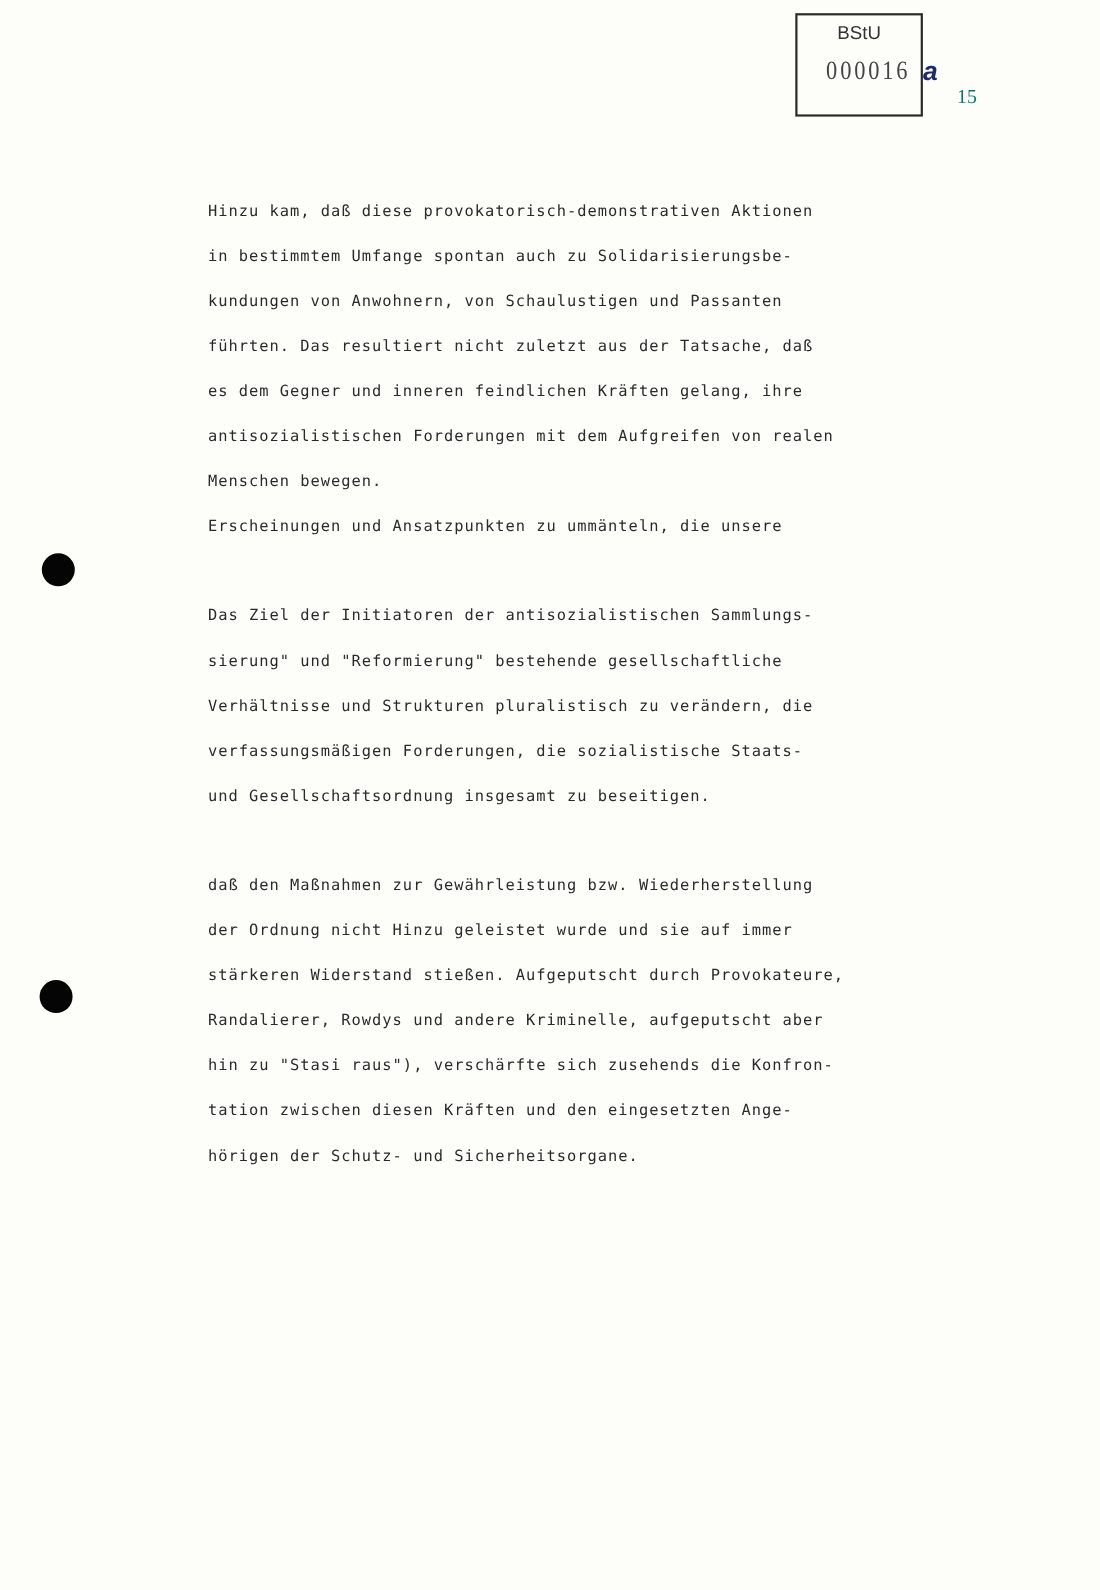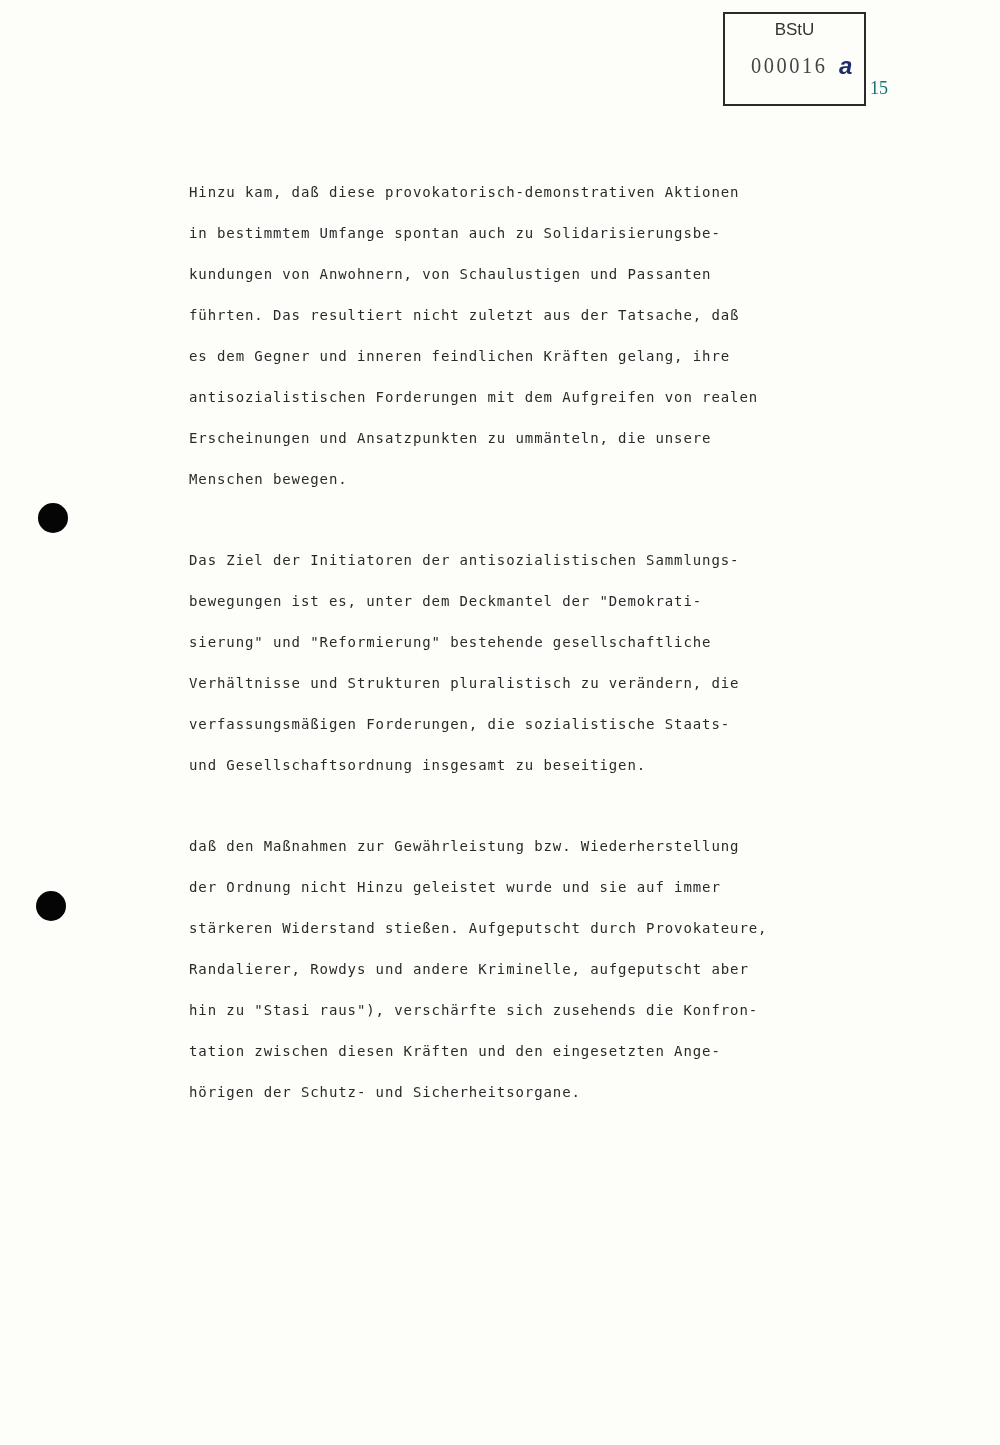--- a/index.html
+++ b/index.html
@@ -7,21 +7,21 @@
     width: 1000px; height: 1445px;
     background: #fdfdf9;
     position: relative;
     overflow: hidden;
     font-family: "DejaVu Sans Mono", "Liberation Mono", monospace;
     color: #2a2a2a;
   }
   .stamp {
     position: absolute;
     left: 723px; top: 12px;
-    width: 143px; height: 94px;
+    width: 116px; height: 94px;
     border: 2px solid #2a2a2a;
     box-sizing: border-box;
     padding-left: 48px;
   }
   .stamp-title {
     position: absolute; top: 6px; left: 0; right: 0;
     text-align: center;
     font-family: "Liberation Sans", sans-serif;
     font-size: 17px;
     color: #333;
@@ -85,27 +85,26 @@
 <div class="hole" style="left:36px; top:891px;"></div>
 
 <div class="body-text">
   <div class="para">
     <span class="line">Hinzu kam, daß diese provokatorisch-demonstrativen Aktionen</span>
     <span class="line">in bestimmtem Umfange spontan auch zu Solidarisierungsbe-</span>
     <span class="line">kundungen von Anwohnern, von Schaulustigen und Passanten</span>
     <span class="line">führten. Das resultiert nicht zuletzt aus der Tatsache, daß</span>
     <span class="line">es dem Gegner und inneren feindlichen Kräften gelang, ihre</span>
     <span class="line">antisozialistischen Forderungen mit dem Aufgreifen von realen</span>
+    <span class="line">Menschen bewegen.</span>
     <span class="line">Erscheinungen und Ansatzpunkten zu ummänteln, die unsere</span>
-    <span class="line">Menschen bewegen.</span>
   </div>
   <div class="gap"></div>
   <div class="para">
     <span class="line">Das Ziel der Initiatoren der antisozialistischen Sammlungs-</span>
-    <span class="line">bewegungen ist es, unter dem Deckmantel der "Demokrati-</span>
     <span class="line">sierung" und "Reformierung" bestehende gesellschaftliche</span>
     <span class="line">Verhältnisse und Strukturen pluralistisch zu verändern, die</span>
     <span class="line">verfassungsmäßigen Forderungen, die sozialistische Staats-</span>
     <span class="line">und Gesellschaftsordnung insgesamt zu beseitigen.</span>
   </div>
   <div class="gap"></div>
   <div class="para">
     <span class="line">daß den Maßnahmen zur Gewährleistung bzw. Wiederherstellung</span>
     <span class="line">der Ordnung nicht Hinzu geleistet wurde und sie auf immer</span>
     <span class="line">stärkeren Widerstand stießen. Aufgeputscht durch Provokateure,</span>

